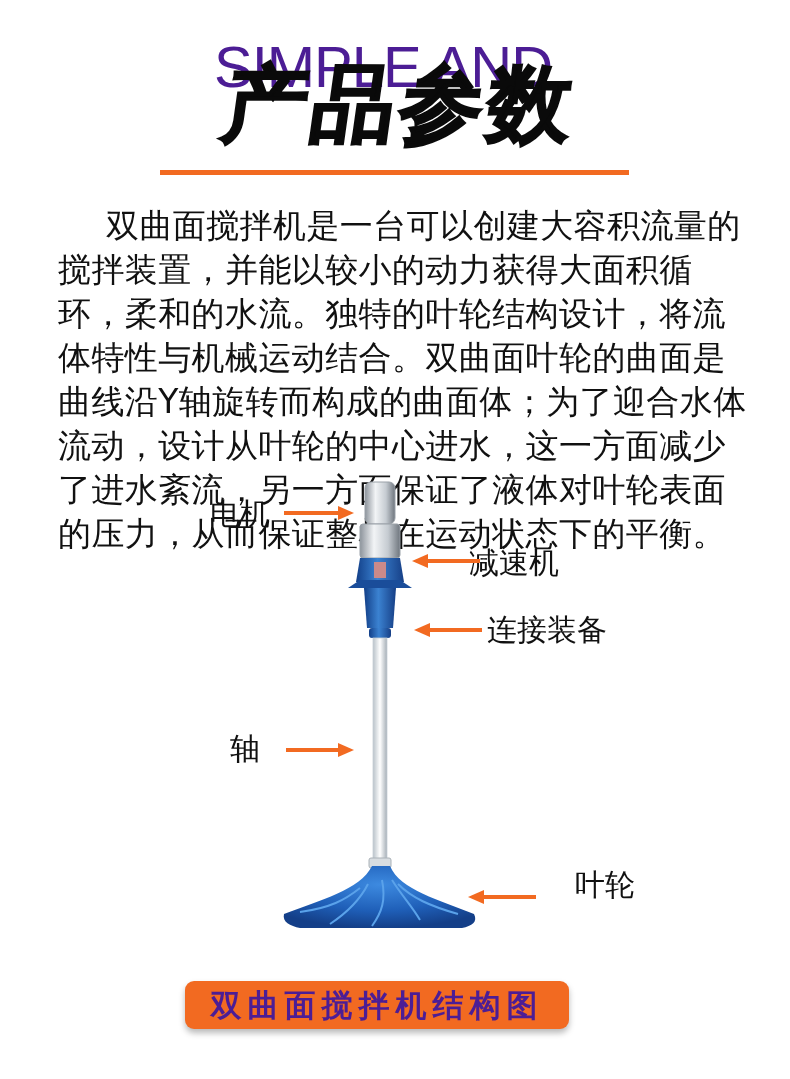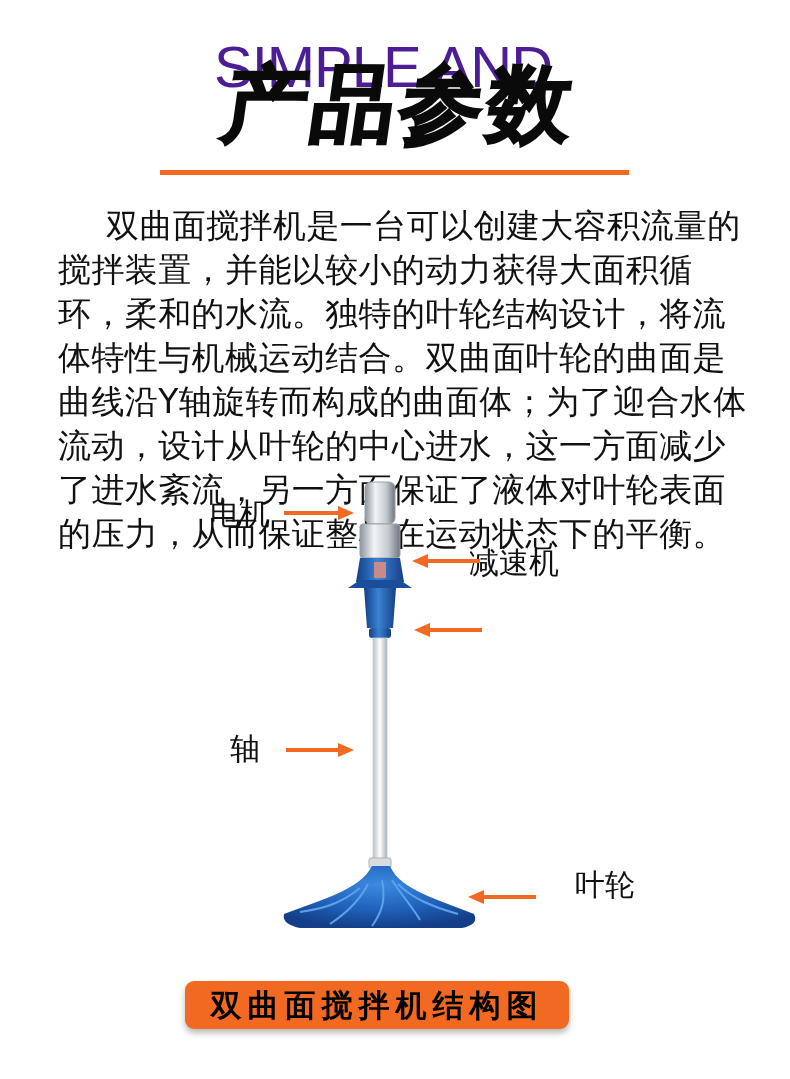--- a/index.html
+++ b/index.html
@@ -34,21 +34,21 @@
   .arrow .shaft { position: absolute; top: 5px; height: 4px; background: #f26a21; }
   .arrow .head { position: absolute; top: 0; width: 0; height: 0; border-top: 7px solid transparent; border-bottom: 7px solid transparent; }
   .arrow.right .shaft { left: 0; right: 14px; }
   .arrow.right .head { right: 0; border-left: 16px solid #f26a21; }
   .arrow.left .shaft { right: 0; left: 14px; }
   .arrow.left .head { left: 0; border-right: 16px solid #f26a21; }
   .caption-btn {
     position: absolute; left: 185px; top: 981px; width: 384px; height: 48px;
     background: #f26a21; border-radius: 9px;
     box-shadow: 0 4px 6px rgba(0,0,0,0.28);
-    color: #000000; font-size: 31px; font-weight: bold; text-align: center; line-height: 48px;
+    color: #4c1d95; font-size: 31px; font-weight: bold; text-align: center; line-height: 48px;
     letter-spacing: 6px;
   }
 </style>
 </head>
 <body>
 
 <div class="ghost">SIMPLE AND</div>
 <div class="title">产品参数</div>
 <div class="title-rule"></div>
 
@@ -108,20 +108,21 @@
       <div class="shaft"></div>
       <div class="head"></div>
     </div>
 
   <span class="label" style="left:469px;top:78px;">减速机</span>
   <div class="arrow left" style="left:412px;top:84px;width:68px;">
       <div class="head"></div>
       <div class="shaft"></div>
     </div>
 
+  <span class="label" style="left:487px;top:145px;">连接装备</span>
   <div class="arrow left" style="left:414px;top:153px;width:68px;">
       <div class="head"></div>
       <div class="shaft"></div>
     </div>
 
   <span class="label" style="left:230px;top:264px;">轴</span>
   <div class="arrow right" style="left:286px;top:273px;width:68px;">
       <div class="shaft"></div>
       <div class="head"></div>
     </div>

